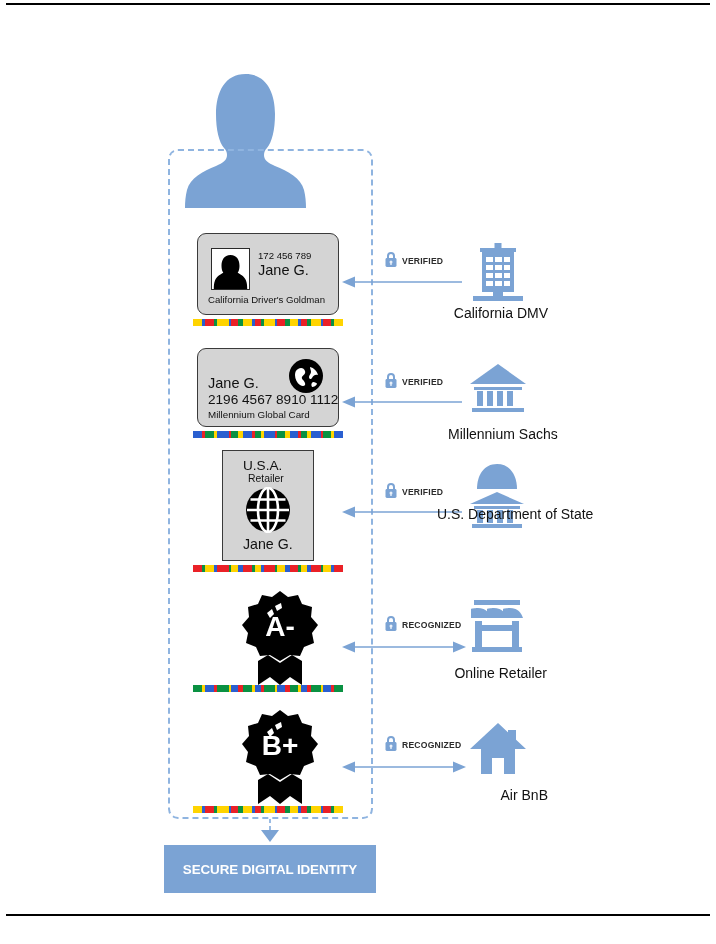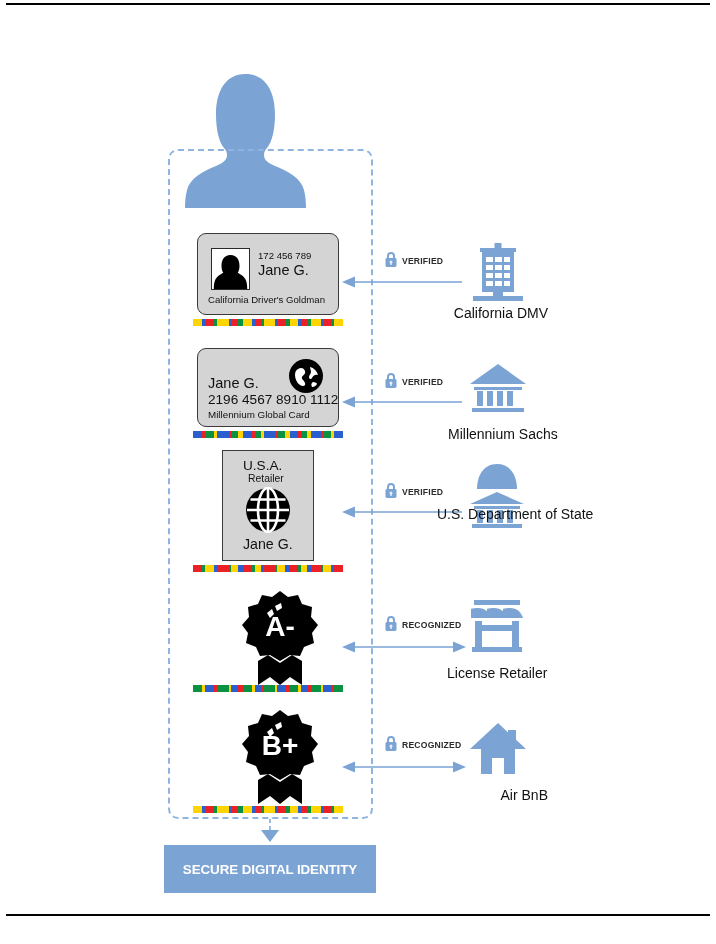--- a/index.html
+++ b/index.html
@@ -372,21 +372,21 @@
     <svg width="54" height="52" viewBox="0 0 54 52">
       <rect x="4" y="0" width="46" height="5" fill="#7ba3d4"></rect>
       <path d="M1 9 C1 9 8 7 13.5 9 C19 11 21 18 21 18 L1 18 Z" fill="#7ba3d4"></path>
       <path d="M17 9 C17 9 24 7 29.5 9 C35 11 37 18 37 18 L17 18 Z" fill="#7ba3d4"></path>
       <path d="M33 9 C33 9 40 7 45.5 9 C51 11 53 18 53 18 L33 18 Z" fill="#7ba3d4"></path>
       <path d="M5 21 L5 49 L12 49 L12 31 L42 31 L42 49 L49 49 L49 21 L42 21
                L42 25 L12 25 L12 21 Z" fill="#7ba3d4"></path>
       <rect x="2" y="47" width="50" height="5" fill="#7ba3d4"></rect>
     </svg>
   </div>
-  <div class="inst-label" style="left:447px;top:665px;width:100px;">License Retailer</div>
+  <div class="inst-label" style="left:447px;top:665px;width:100px;">Online Retailer</div>
 
   <div class="inst" style="left:236px;top:708px;">
     <svg width="88" height="96" viewBox="0 0 88 96">
       <path d="M44 74 L32 66 L22 72 L22 96 L34 88 L44 96 L54 88 L66 96 L66 72 L56 66 Z" fill="#000"></path>
       <path d="M44 2 L52 8 L62 6 L66 15 L76 18 L75 28 L82 36 L76 44 L78 54 L68 58
                L64 67 L54 66 L44 72 L34 66 L24 67 L20 58 L10 54 L12 44 L6 36 L13 28
                L12 18 L22 15 L26 6 L36 8 Z" fill="#000"></path>
       <path d="M31 24 L36 20 L38 25 L34 29 Z" fill="#fff"></path>
       <path d="M39 17 L45 14 L46 19 L41 22 Z" fill="#fff"></path>
       <text x="44" y="47" font-family="Liberation Sans, sans-serif" font-size="28" font-weight="bold" fill="#fff" text-anchor="middle">B+</text>

